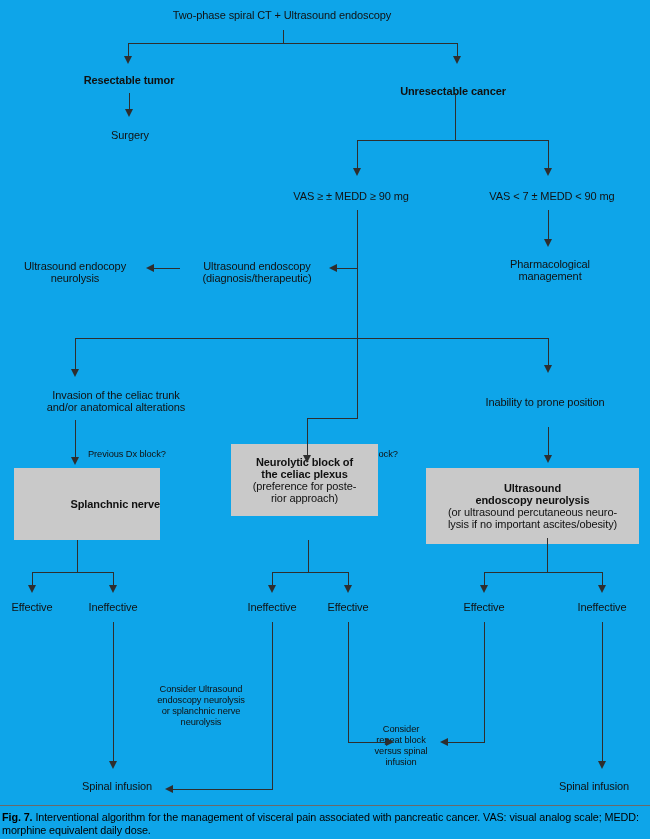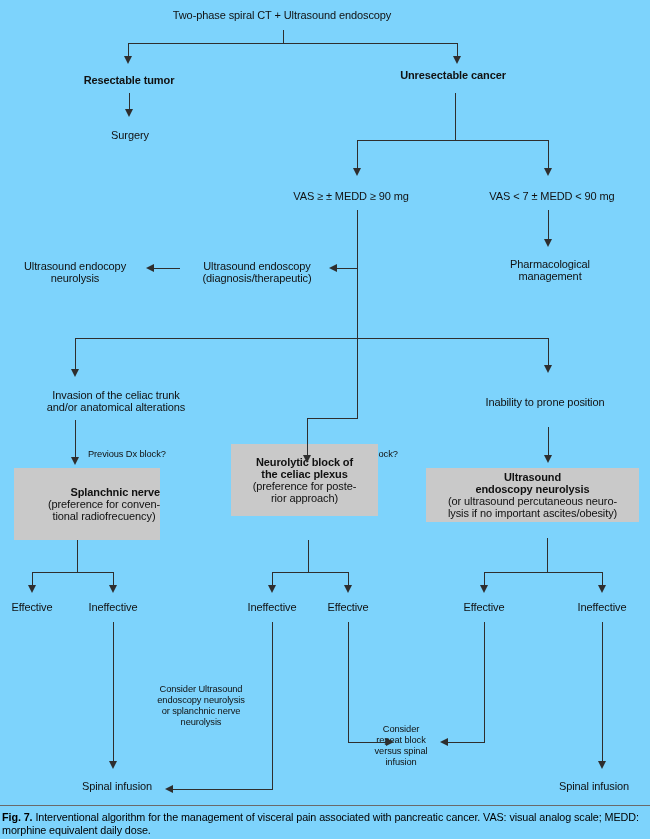--- a/index.html
+++ b/index.html
@@ -1,17 +1,17 @@
 <!DOCTYPE html>
 <html><head>
 <meta charset="utf-8">
 <style>
   html,body{margin:0;padding:0;background:#ffffff;}
   #fig{
-    position:relative;width:650px;height:839px;background:#7dd3fc;
+    position:relative;width:650px;height:839px;background:#0ea5e9;
     font-family:"Liberation Sans", sans-serif;color:#111;
     overflow:hidden;letter-spacing:-0.1px;
   }
   .t{position:absolute;font-size:11px;line-height:11.5px;text-align:center;white-space:nowrap;}
   .ml{white-space:pre-line;}
   .b{font-weight:bold;}
   .sm{font-size:9.3px;line-height:11px;}
   .gbox{
     position:absolute;background:#c9c9c9;
     display:flex;flex-direction:column;justify-content:center;align-items:center;
@@ -31,21 +31,21 @@
   #rule{position:absolute;left:0;top:805px;width:650px;height:1px;background:#6a6a6a;}
 </style>
 </head>
 <body>
 
 <div id="fig">
 
   <div class="t" style="left:122px;top:10px;width:320px;">Two-phase spiral CT + Ultrasound endoscopy</div>
 
   <div class="t b" style="left:49px;top:75px;width:160px;">Resectable tumor</div>
-  <div class="t b" style="left:373px;top:70px;width:160px;">Unresectable cancer</div>
+  <div class="t b" style="left:373px;top:86px;width:160px;">Unresectable cancer</div>
 
   <div class="t" style="left:80px;top:130px;width:100px;">Surgery</div>
 
   <div class="t" style="left:261px;top:191px;width:180px;">VAS ≥ ± MEDD ≥ 90 mg</div>
   <div class="t" style="left:462px;top:191px;width:180px;">VAS &lt; 7 ± MEDD &lt; 90 mg</div>
 
   <div class="t ml" style="left:-5px;top:261px;width:160px;">Ultrasound endocopy
 neurolysis</div>
   <div class="t ml" style="left:177px;top:261px;width:160px;">Ultrasound endoscopy
 (diagnosis/therapeutic)</div>
@@ -54,30 +54,28 @@
 
   <div class="t ml" style="left:480px;top:259px;width:140px;">Pharmacological
 management</div>
   <div class="t" style="left:465px;top:397px;width:160px;">Inability to prone position</div>
 
   <div class="t sm" style="left:88px;top:449px;text-align:left;">Previous Dx block?</div>
   <div class="t sm" style="left:320px;top:449px;text-align:left;">Previous Dx block?</div>
 
   <div class="gbox" style="left:14px;top:468px;width:146px;height:72px;align-items:flex-end;">
     <div class="ttl">Splanchnic nerve</div>
-    <div class="dtl">(preference for conven-
-tional radiofrecuency)</div>
   </div>
   <div class="gbox" style="left:231px;top:444px;width:147px;height:72px;">
     <div class="ttl">Neurolytic block of
 the celiac plexus</div>
     <div class="dtl">(preference for poste-
 rior approach)</div>
   </div>
-  <div class="gbox" style="left:426px;top:468px;width:213px;height:54px;">
+  <div class="gbox" style="left:426px;top:468px;width:213px;height:76px;">
     <div class="ttl">Ultrasound
 endoscopy neurolysis</div>
     <div class="dtl">(or ultrasound percutaneous neuro-
 lysis if no important ascites/obesity)</div>
   </div>
 
   <div class="t" style="left:-8px;top:602px;width:80px;">Effective</div>
   <div class="t" style="left:73px;top:602px;width:80px;">Ineffective</div>
   <div class="t" style="left:232px;top:602px;width:80px;">Ineffective</div>
   <div class="t" style="left:308px;top:602px;width:80px;">Effective</div>

